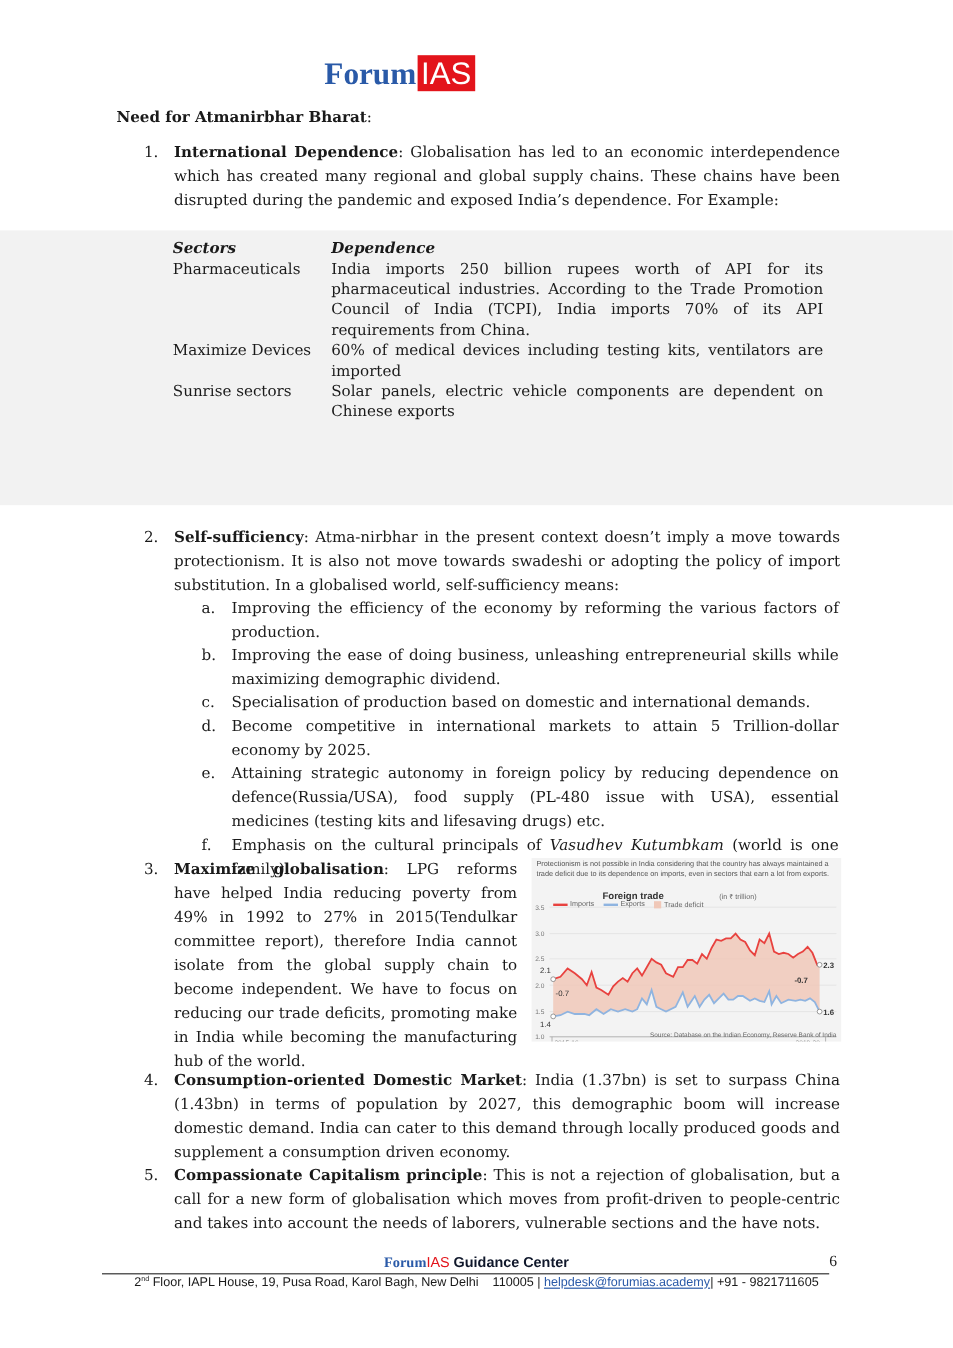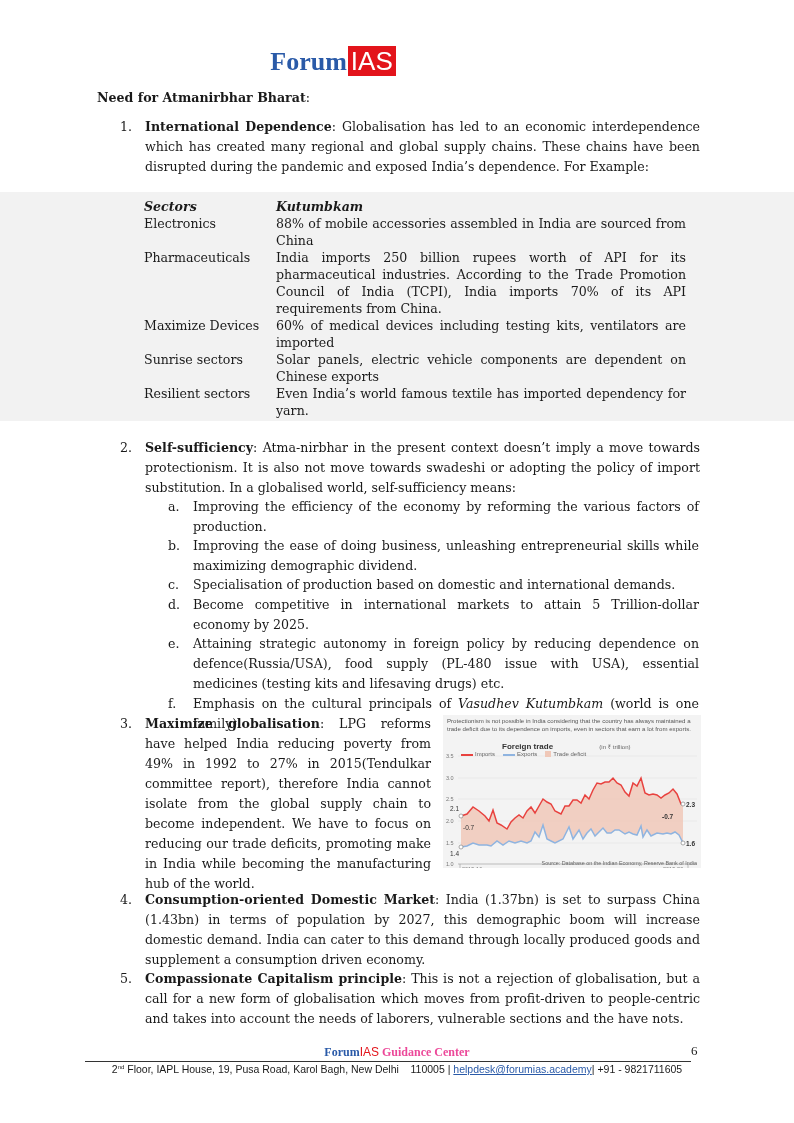--- a/index.html
+++ b/index.html
@@ -36,21 +36,21 @@
   .chart .ctitle span { font-weight: normal; font-size: 6px; color: #666; padding-left: 44px; }
   .chart .legend { position: absolute; left: 18px; top: 36px; font-family: "Liberation Sans", sans-serif; font-size: 6px; color: #666; display: flex; gap: 8px; align-items: center; }
   .chart .legend .sw { display: inline-block; width: 12px; height: 2px; vertical-align: middle; margin-right: 2px; }
   .chart .legend .box { display: inline-block; width: 6px; height: 6px; vertical-align: middle; margin-right: 2px; }
   .chart svg { position: absolute; left: 0; top: 0; }
   .chart .source { position: absolute; right: 4px; bottom: 2px; font-family: "Liberation Sans", sans-serif; font-size: 5.4px; color: #666; }
   .footer-center { position: absolute; top: 1045px; left: 0; width: 794px; text-align: center;
                    font-family: "Liberation Sans", sans-serif; font-size: 12px; font-weight: bold; }
   .footer-center .f1 { color: #2a5aa8; font-family: "Liberation Serif", serif; }
   .footer-center .f2 { color: #e3141b; font-weight: normal; }
-  .footer-center .f3 { color: #ec4899; font-family: Liberation Serif, serif; }
+  .footer-center .f3 { color: #0f172a; }
   .page-num { position: absolute; top: 1043px; left: 691px; font-family: "Liberation Serif", serif; font-size: 13px; }
   .footer-rule { position: absolute; top: 1061px; left: 85px; width: 606px; height: 1px; background: #333; }
   .footer-addr { position: absolute; top: 1063px; left: 0; width: 794px; text-align: center;
                  font-family: "Liberation Sans", sans-serif; font-size: 10.5px; color: #1a1a1a; }
   .footer-addr sup { font-size: 6px; }
   .footer-addr a { color: #2a5aa8; text-decoration: underline; }
 </style>
 </head>
 <body>
 
@@ -65,41 +65,33 @@
 <div class="item txt" style="top:117px;">
   <span class="num">1.</span>
   <div class="body"><b>International Dependence</b><span>: Globalisation has led to an economic interdependence which has created many regional and global supply chains. These chains have been disrupted during the pandemic and exposed India’s dependence. For Example:</span></div>
 </div>
 
 <div class="band"></div>
 <table class="dep-table">
   <tbody>
       <tr>
     <th>Sectors</th>
-    <th>Kutumbkam</th>
-  </tr>
-  <tr>
-    <td class="sector">Electronics</td>
-    <td class="dep">88% of mobile accessories assembled in India are sourced from China</td>
+    <th>Dependence</th>
   </tr>
   <tr>
     <td class="sector">Pharmaceuticals</td>
     <td class="dep">India imports 250 billion rupees worth of API for its pharmaceutical industries. According to the Trade Promotion Council of India (TCPI), India imports 70% of its API requirements from China.</td>
   </tr>
   <tr>
     <td class="sector">Maximize Devices</td>
     <td class="dep">60% of medical devices including testing kits, ventilators are imported</td>
   </tr>
   <tr>
     <td class="sector">Sunrise sectors</td>
     <td class="dep">Solar panels, electric vehicle components are dependent on Chinese exports</td>
-  </tr>
-  <tr>
-    <td class="sector">Resilient sectors</td>
-    <td class="dep">Even India’s world famous textile has imported dependency for yarn.</td>
   </tr>
 </tbody>
   </table>
 
 <div class="item txt" style="top:438px;">
   <span class="num">2.</span>
   <div class="body"><b>Self-sufficiency</b><span>:  Atma-nirbhar in the present context doesn’t imply a move towards protectionism. It is also not move towards swadeshi or adopting the policy of import substitution. In a globalised world, self-sufficiency means:</span></div>
 </div>
 
 <div class="sub txt" style="top:497px;">

